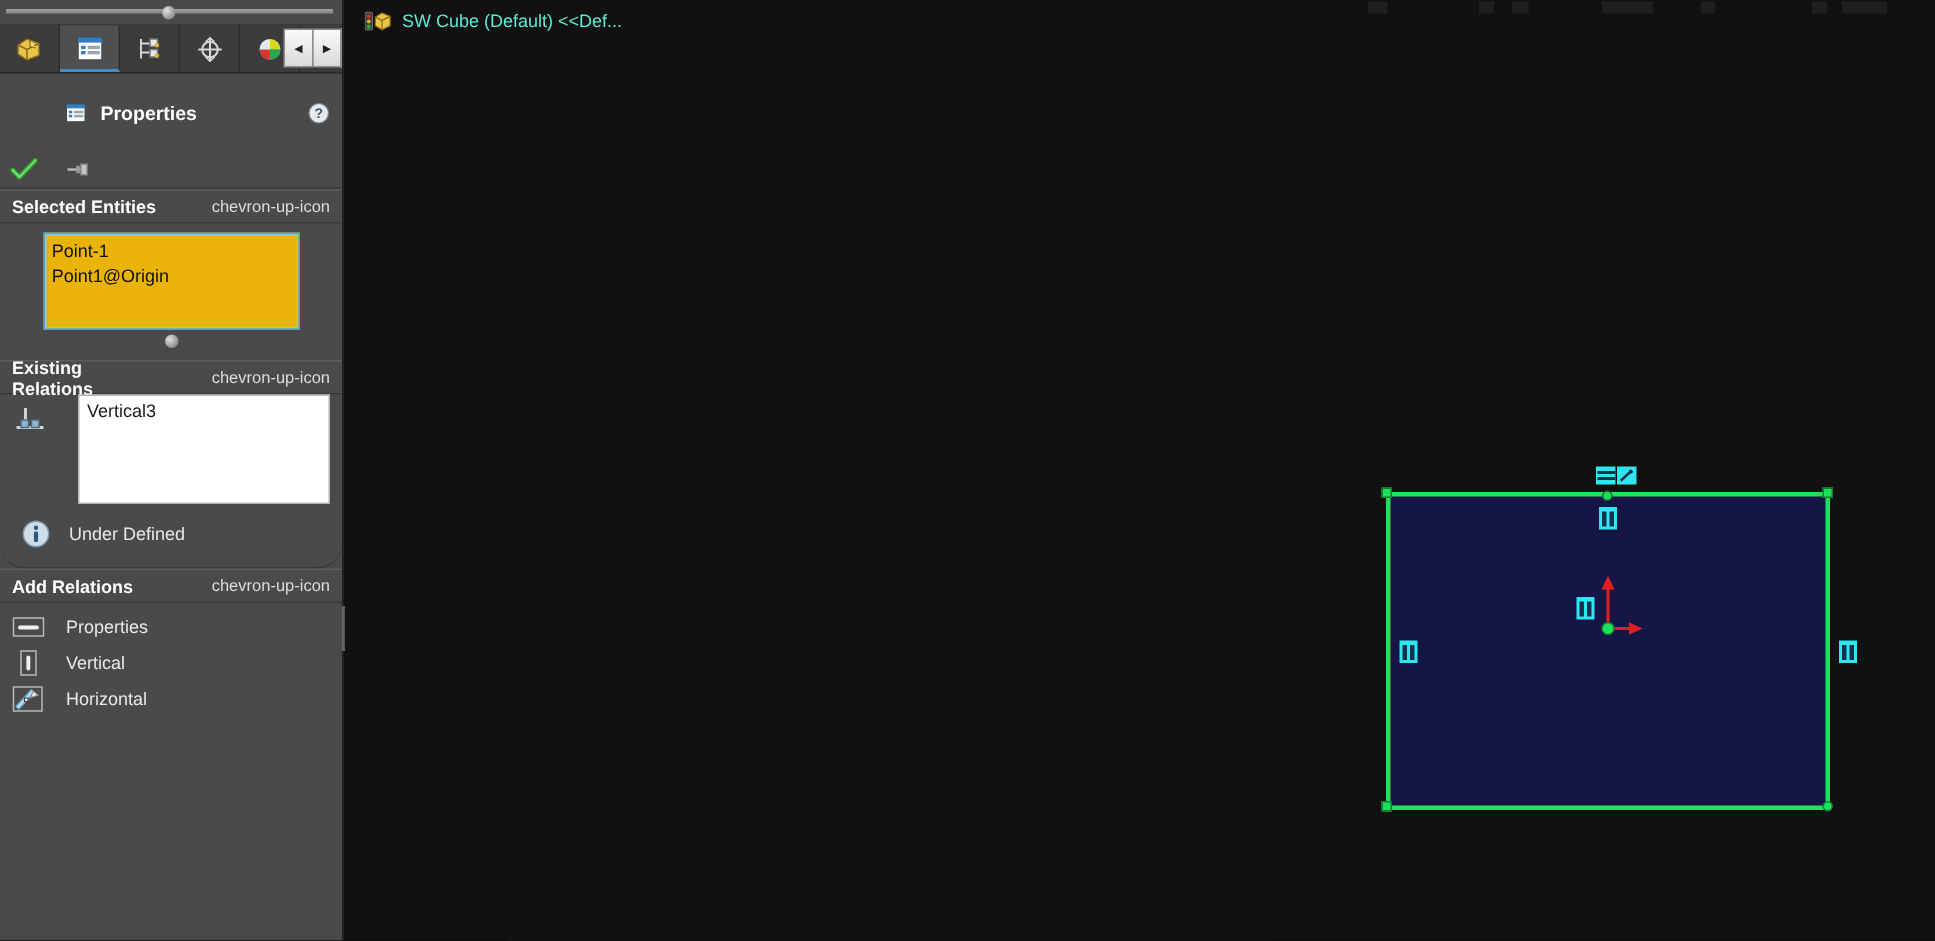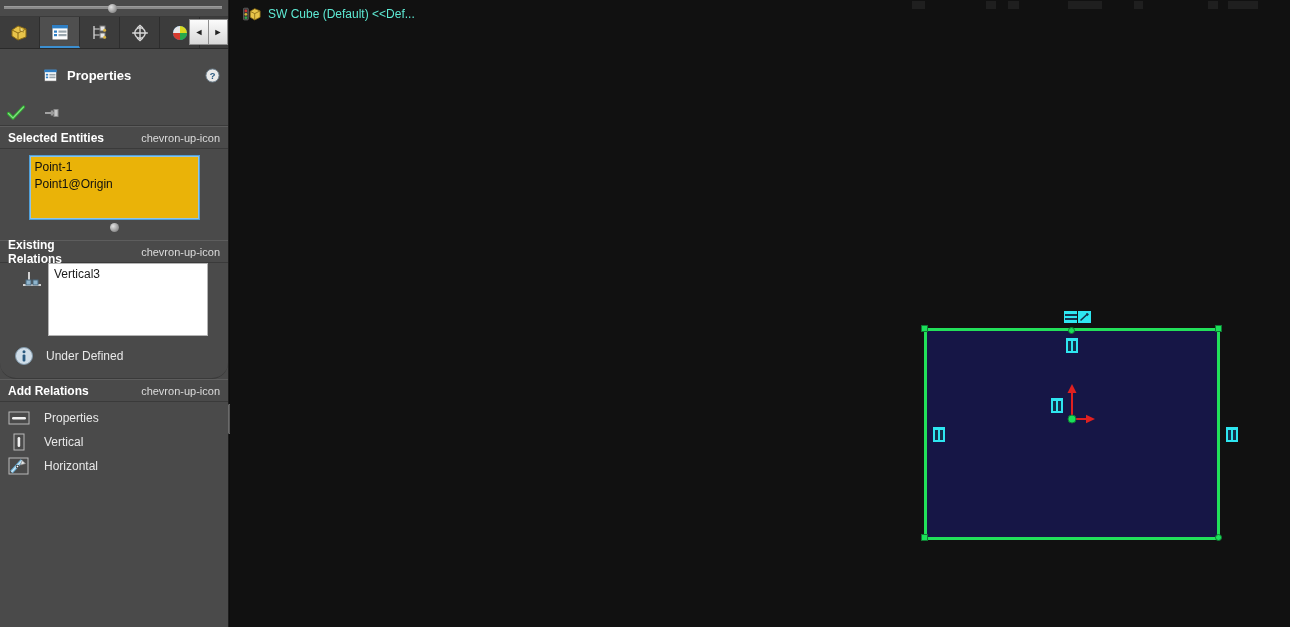--- a/index.html
+++ b/index.html
@@ -169,22 +169,22 @@
   .dot-grip {
     width: 9px; height: 9px;
     border-radius: 50%;
     background: radial-gradient(circle at 35% 35%, #e2e2e2, #9a9a9a 60%, #6d6d6d);
   }
 
   
   #rel-row {
     display: flex;
     align-items: flex-start;
-    gap: 4px;
-    padding: 0 20px;
+    gap: 20px;
+    padding: 0 8px;
   }
   #rel-box {
     flex: 1;
     height: 73px;
     background: #ffffff;
     border: 1px solid #b4b4b4;
     padding: 2px 5px;
     box-sizing: border-box;
     color: #1a1a1a;
     font-size: 12px;

